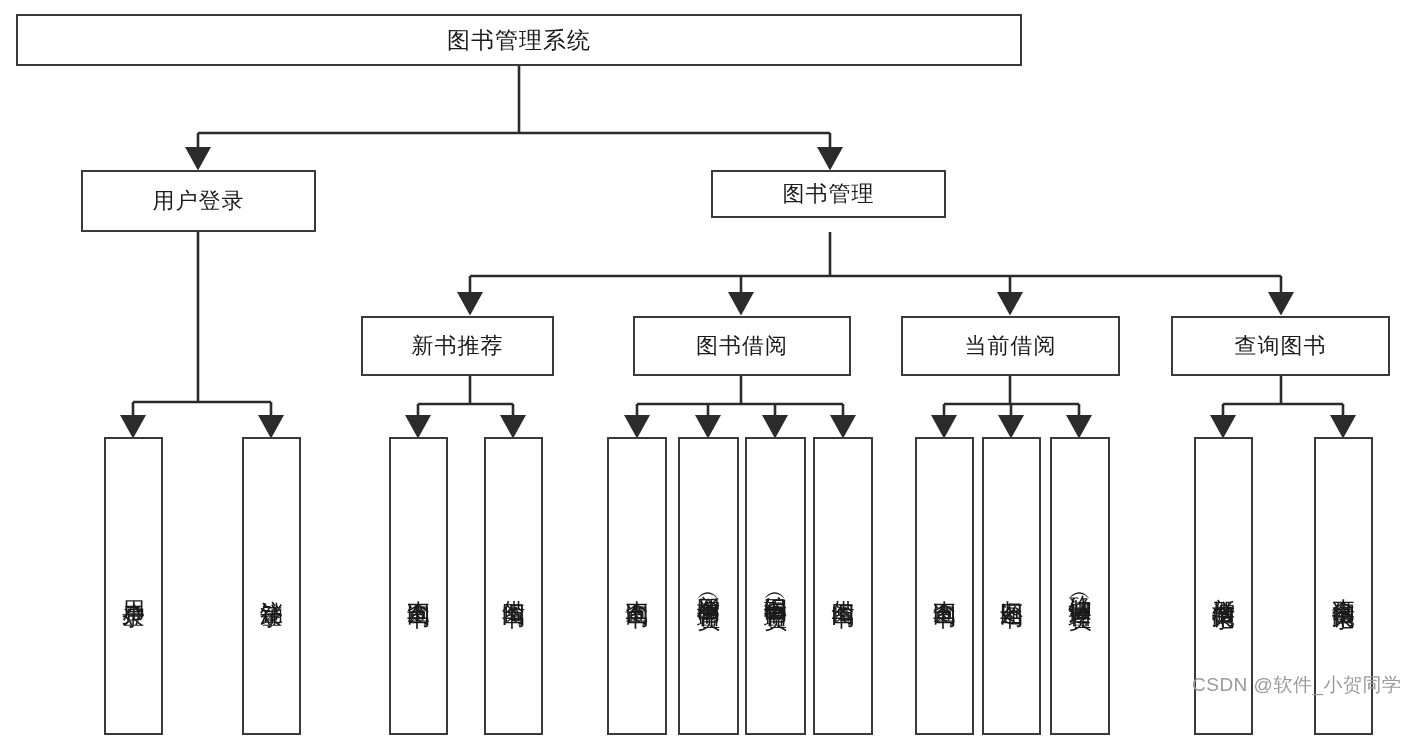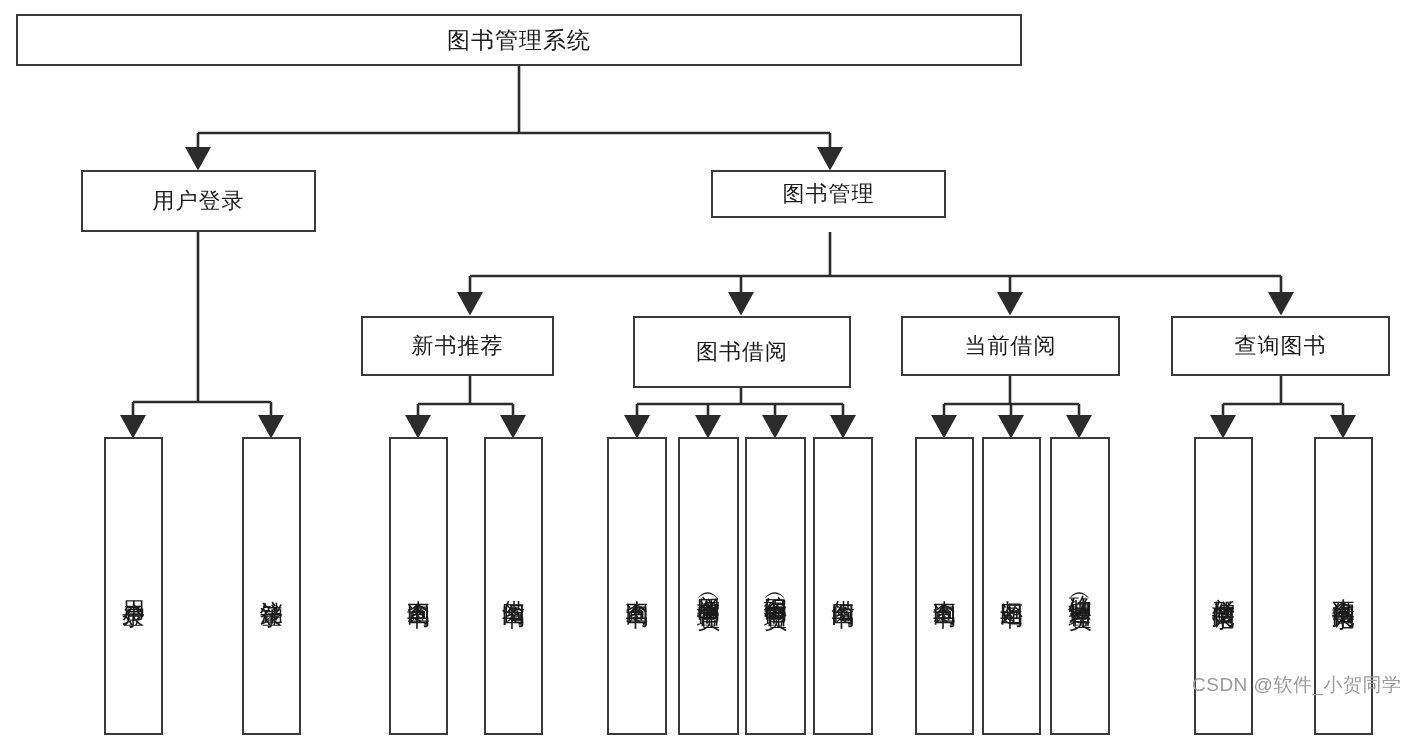--- a/index.html
+++ b/index.html
@@ -130,21 +130,21 @@
   <div class="node h" style="left:81px; top:170px; width:235px; height:62px;">
     <span>用户登录</span>
   </div>
   <div class="node h" style="left:711px; top:170px; width:235px; height:48px;">
     <span>图书管理</span>
   </div>
 
   <div class="node h" style="left:361px; top:316px; width:193px; height:60px;">
     <span>新书推荐</span>
   </div>
-  <div class="node h" style="left:633px; top:316px; width:218px; height:72px;">
+  <div class="node h" style="left:633px; top:316px; width:218px; height:60px;">
     <span>图书借阅</span>
   </div>
   <div class="node h" style="left:901px; top:316px; width:219px; height:60px;text-align:right;">
     <span>当前借阅</span>
   </div>
   <div class="node h" style="left:1171px; top:316px; width:219px; height:60px;">
     <span>查询图书</span>
   </div>
 
   <div class="node v" style="left:104px; top:437px; width:59px; height:298px;">

